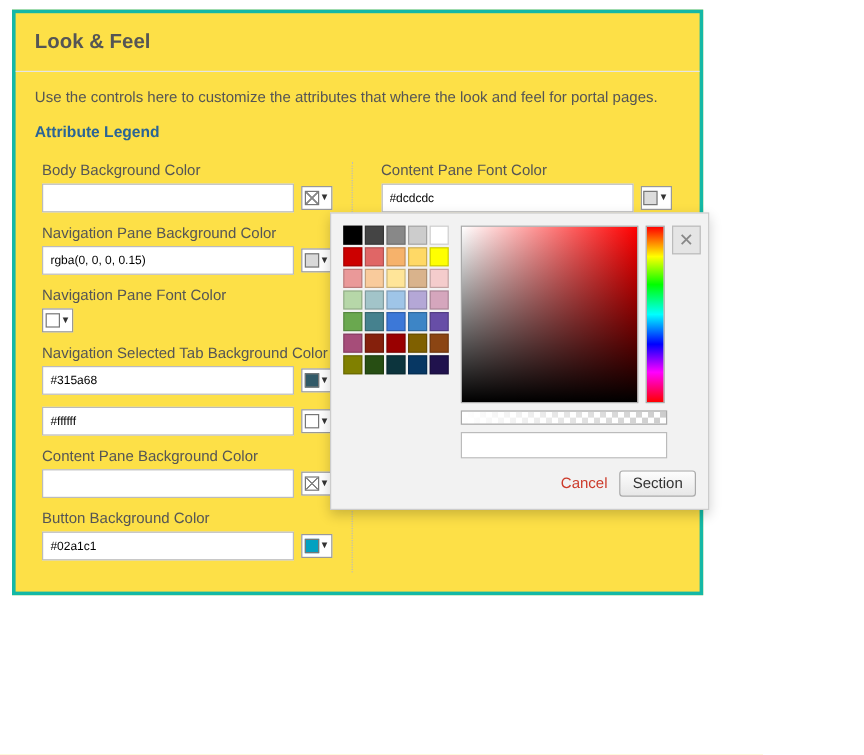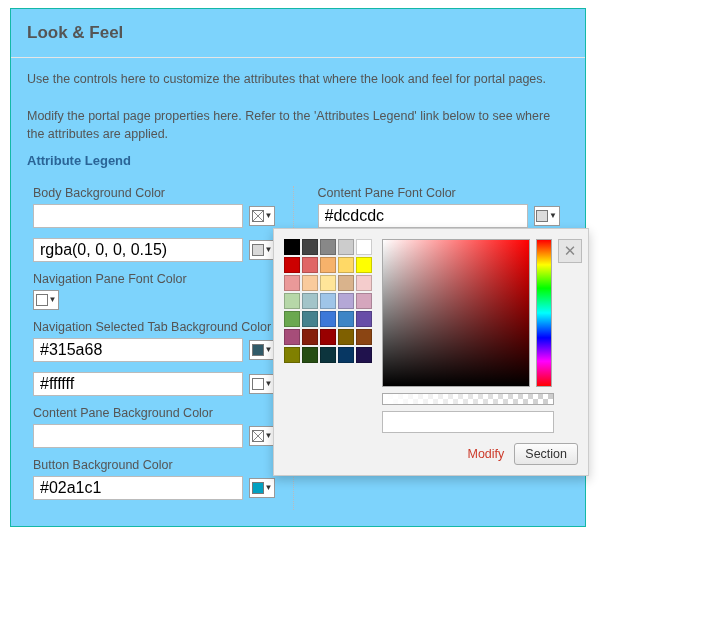--- a/index.html
+++ b/index.html
@@ -5,22 +5,22 @@
   * { box-sizing: border-box; }
   body {
     margin: 0;
     font-family: "Lucida Grande", "Helvetica Neue", Arial, sans-serif;
     font-size: 13px;
     color: #333;
     background: #fff;
     padding: 8px 10px;
   }
   .panel {
-    border: 1px solid #14b8a6;
-    background: #7dd3fc;
+    border: 3px solid #14b8a6;
+    background: #fde047;
     width: 576px;
   }
   .panel-title {
     font-size: 17px;
     font-weight: bold;
     color: #555;
     padding: 14px 16px 14px 16px;
     border-bottom: 1px solid #e5e5e5;
   }
   .panel-desc {
@@ -81,21 +81,21 @@
   .field-row {
     display: flex;
     align-items: center;
     gap: 6px;
   }
   .text-input {
     width: 210px;
     height: 24px;
     border: 1px solid #bbb;
     padding: 2px 6px;
-    font-size: 16px;
+    font-size: 10px;
     font-family: inherit;
     background: #fff;
   }
   .swatch-btn {
     width: 26px;
     height: 20px;
     border: 1px solid #999;
     display: inline-flex;
     align-items: center;
     justify-content: center;
@@ -238,38 +238,38 @@
 </head>
 <body>
 
 <div class="panel">
 
   <div class="panel-title">Look &amp; Feel</div>
 
   <div class="panel-desc">Use the controls here to customize the attributes that where the look and feel for portal pages.</div>
 
 
-  <div class="section-desc">Modify the portal page properties here. Refer to the 'Attributes Legend' link below to see where the attributes are applied.</div>
 
   <div class="legend-link">Attribute Legend</div>
 
   <div class="columns-wrap">
     <div class="columns">
       <div class="col col-left" id="col-left">
           <div class="field">
             <div class="field-label">Body Background Color</div>
             <div class="field-row">
               <input class="text-input" type="text" style="">
               <div class="swatch-btn">
                 <span class="swatch-inner transparent-swatch"></span>
                 <span class="swatch-caret">▼</span>
               </div>
             </div>
           </div>
           <div class="field">
+            <div class="field-label">Navigation Pane Background Color</div>
             <div class="field-row">
               <input class="text-input" type="text" value="rgba(0, 0, 0, 0.15)" style="">
               <div class="swatch-btn">
                 <span class="swatch-inner" style="background: rgba(0, 0, 0, 0.15);"></span>
                 <span class="swatch-caret">▼</span>
               </div>
             </div>
           </div>
           <div class="field">
             <div class="field-label">Navigation Pane Font Color</div>
@@ -413,19 +413,19 @@
           <div class="grad-row">
             <div class="sv-box"></div>
             <div class="hue-bar"></div>
             <div class="close-x">✕</div>
           </div>
           <div class="alpha-bar"></div>
           <input class="picker-input" type="text" value="" style="">
         </div>
       </div>
       <div class="picker-actions">
-        <span class="cancel-link">Modify</span>
+        <span class="cancel-link">Cancel</span>
         <button class="select-btn">Section</button>
       </div>
     </div>
 
   </div>
 </div>
 
 </body></html>

